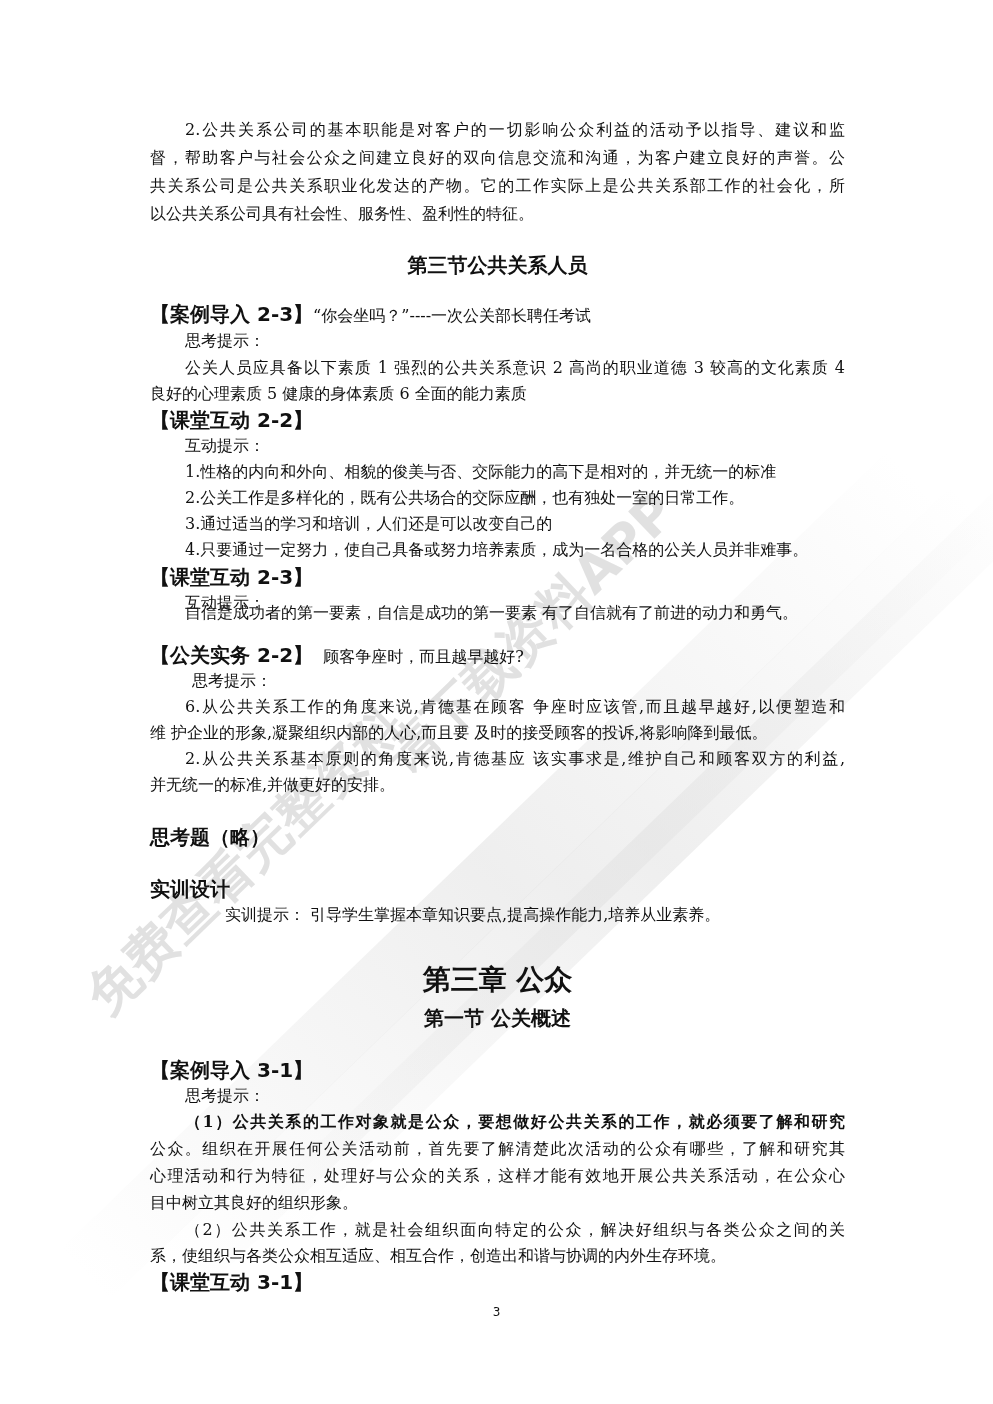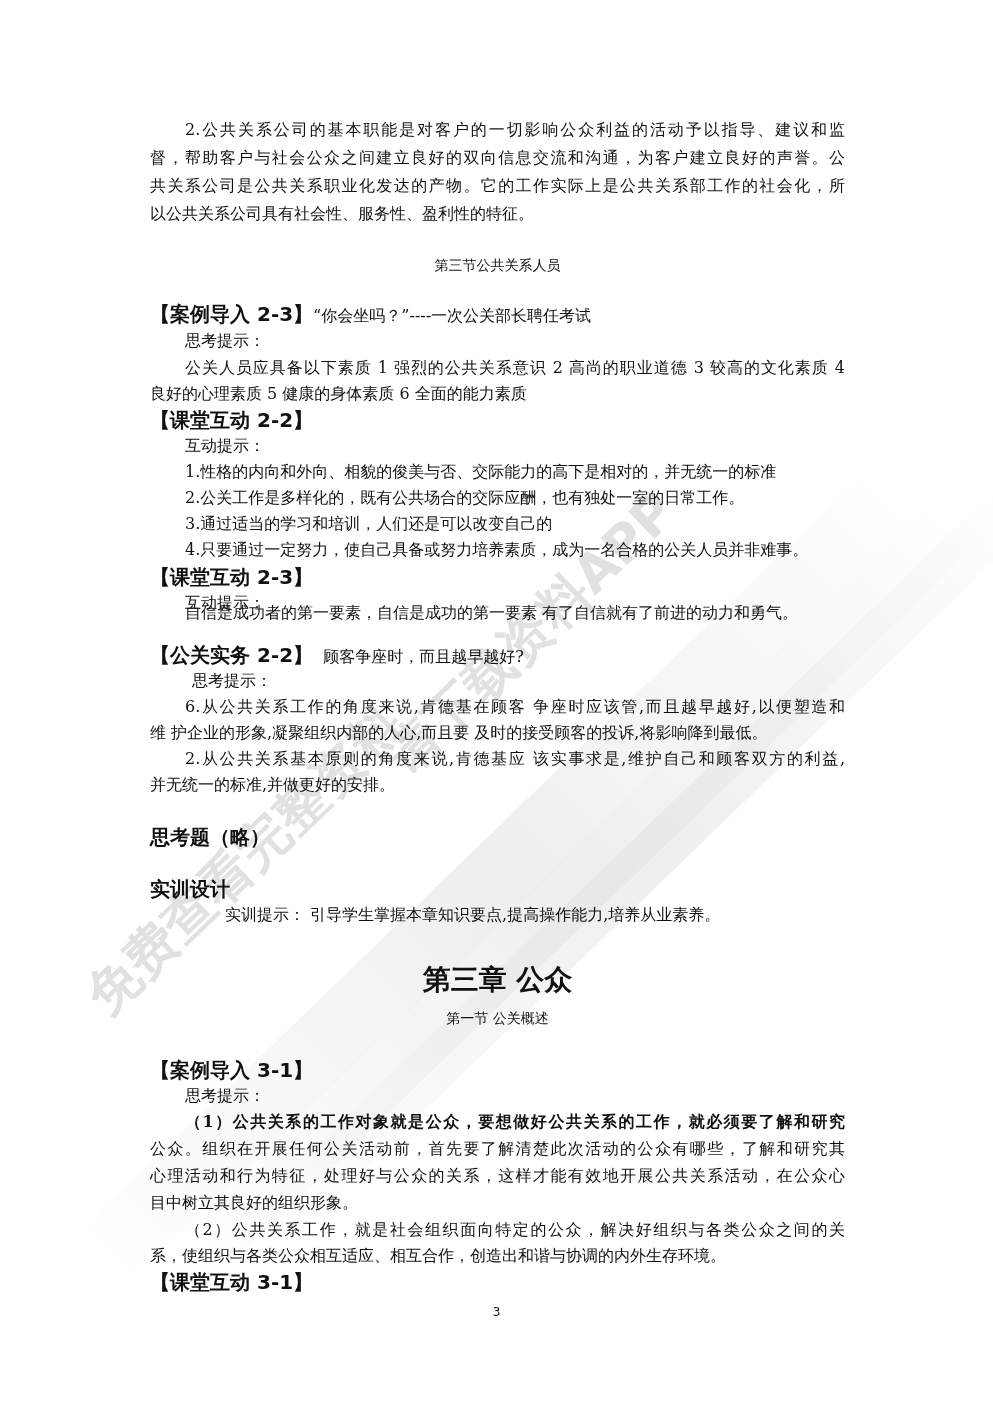--- a/index.html
+++ b/index.html
@@ -7,21 +7,21 @@
            font-family: "DejaVu Serif", "Liberation Serif", serif; color: #111; }
     .page { position: absolute; left: 0; top: 0; width: 993px; height: 1404px; }
     .wm { position: absolute; left: 0; top: 0; width: 993px; height: 1404px; pointer-events: none; overflow: hidden; }
     .wm-band { position: absolute; background: linear-gradient(90deg, rgba(230,230,230,0), rgba(225,225,225,0.55), rgba(230,230,230,0)); transform-origin: left top; }
     .wm-text { position: absolute; font-family: "DejaVu Sans", sans-serif; font-weight: bold; color: rgba(200,200,200,0.55); white-space: nowrap; transform-origin: left bottom; }
     .content { position: absolute; left: 150px; top: 0; width: 695px; }
     .line { position: absolute; left: 0; font-size: 16px; line-height: 26px; white-space: nowrap; }
     .indent { padding-left: 35px; }
     .bold { font-family: "DejaVu Sans", sans-serif; font-weight: bold; font-size: 20px; }
     .h-center { left: 0; width: 695px; text-align: center; }
-    .h2 { font-family: "DejaVu Sans", sans-serif; font-weight: normal; font-size: 14px; text-align: center; }
+    .h2 { font-family: "DejaVu Sans", sans-serif; font-weight: bold; font-size: 20px; text-align: center; }
     .h1 { font-family: "DejaVu Sans", sans-serif; font-weight: bold; font-size: 28px; }
     .justify { width: 695px; white-space: normal; text-align: justify; text-align-last: justify; }
     .pagenum { position: absolute; left: 0; width: 993px; top: 1305px; text-align: center; font-family: "DejaVu Sans", sans-serif; font-size: 12px; }
   </style>
 </head>
 <body>
 
 <div class="page">
 
   <div class="wm">

